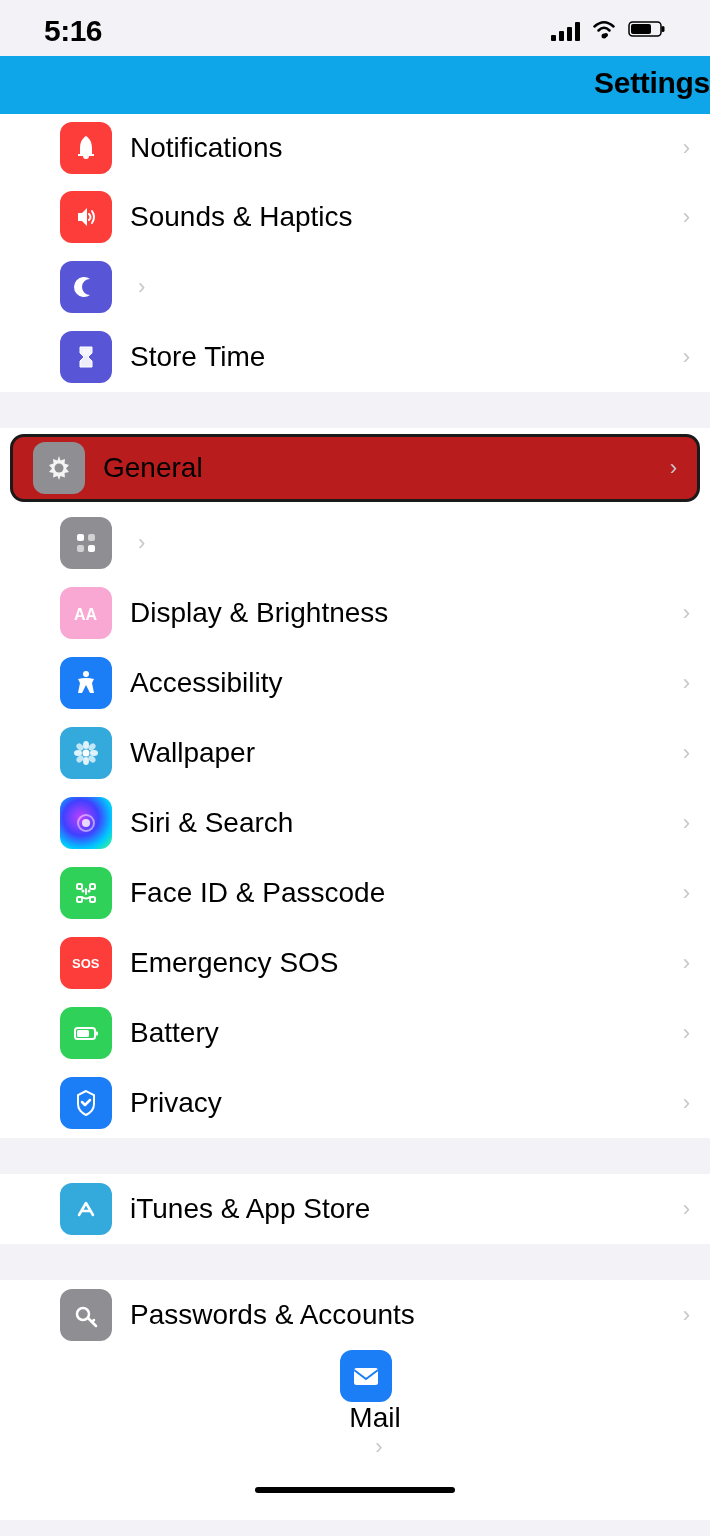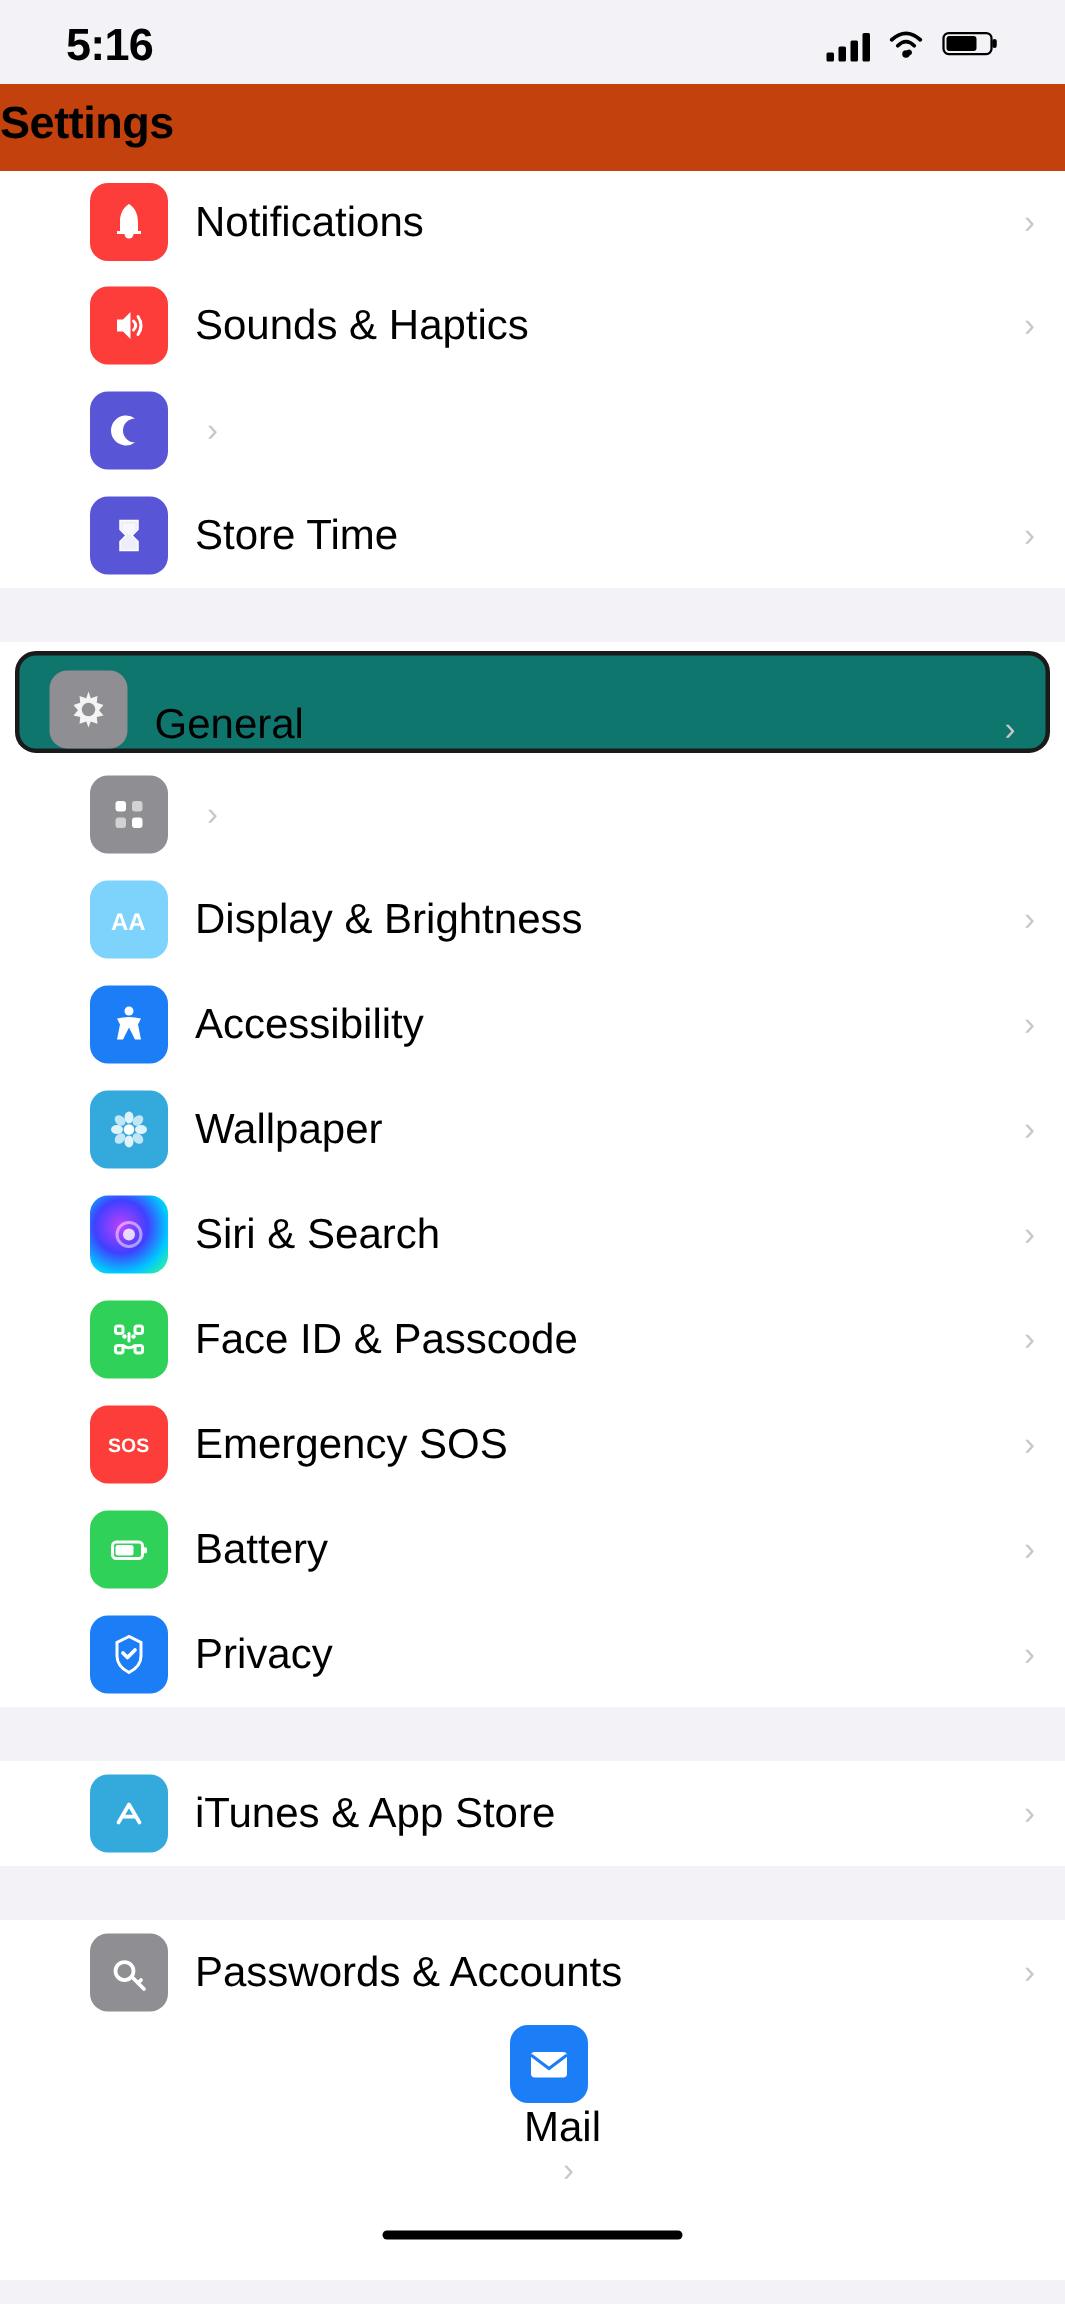--- a/index.html
+++ b/index.html
@@ -40,23 +40,23 @@
       height: 20px;
     }
     .signal-bars span {
       background: #000;
       width: 5px;
       border-radius: 1px;
     }
 
     
     .page-header {
-      text-align: left;
+      text-align: right;
       padding: 10px 0 14px;
-      background: #c2410c;
+      background: #0ea5e9;
     }
     .page-header h1 {
       font-size: 30px;
       font-weight: 700;
       letter-spacing: -0.3px;
     }
     .settings-section {
       background: #fff;
       margin-bottom: 0;
     }
@@ -109,35 +109,34 @@
     .section-divider {
       height: 36px;
       background: #f2f2f7;
     }
 
     
     .general-row {
       border: 3px solid #1a1a1a;
       border-radius: 14px;
       margin: 0 4px;
-      background: #0f766e;
-      align-items: flex-end;
+      background: #b91c1c;
     }
     .general-row::after {
       display: none !important;
     }
 
     
     .icon-red { background: #fc3d39; }
     .icon-red-sound { background: #fc3d39; }
     .icon-purple-moon { background: #5856d6; }
     .icon-purple-hourglass { background: #5856d6; }
     .icon-gray-gear { background: #8e8e93; }
     .icon-gray-toggle { background: #8e8e93; }
-    .icon-blue-aa { background: #7dd3fc; }
+    .icon-blue-aa { background: #f9a8d4; }
     .icon-blue-access { background: #1c7ef6; }
     .icon-teal-flower { background: #34aadc; }
     .icon-siri { background: #000; }
     .icon-green-faceid { background: #30d158; }
     .icon-red-sos { background: #fc3d39; }
     .icon-green-battery { background: #30d158; }
     .icon-blue-privacy { background: #1c7ef6; }
     .icon-blue-appstore { background: #34aadc; }
     .icon-gray-key { background: #8e8e93; }
     .icon-blue-mail { background: #1c7ef6; }

